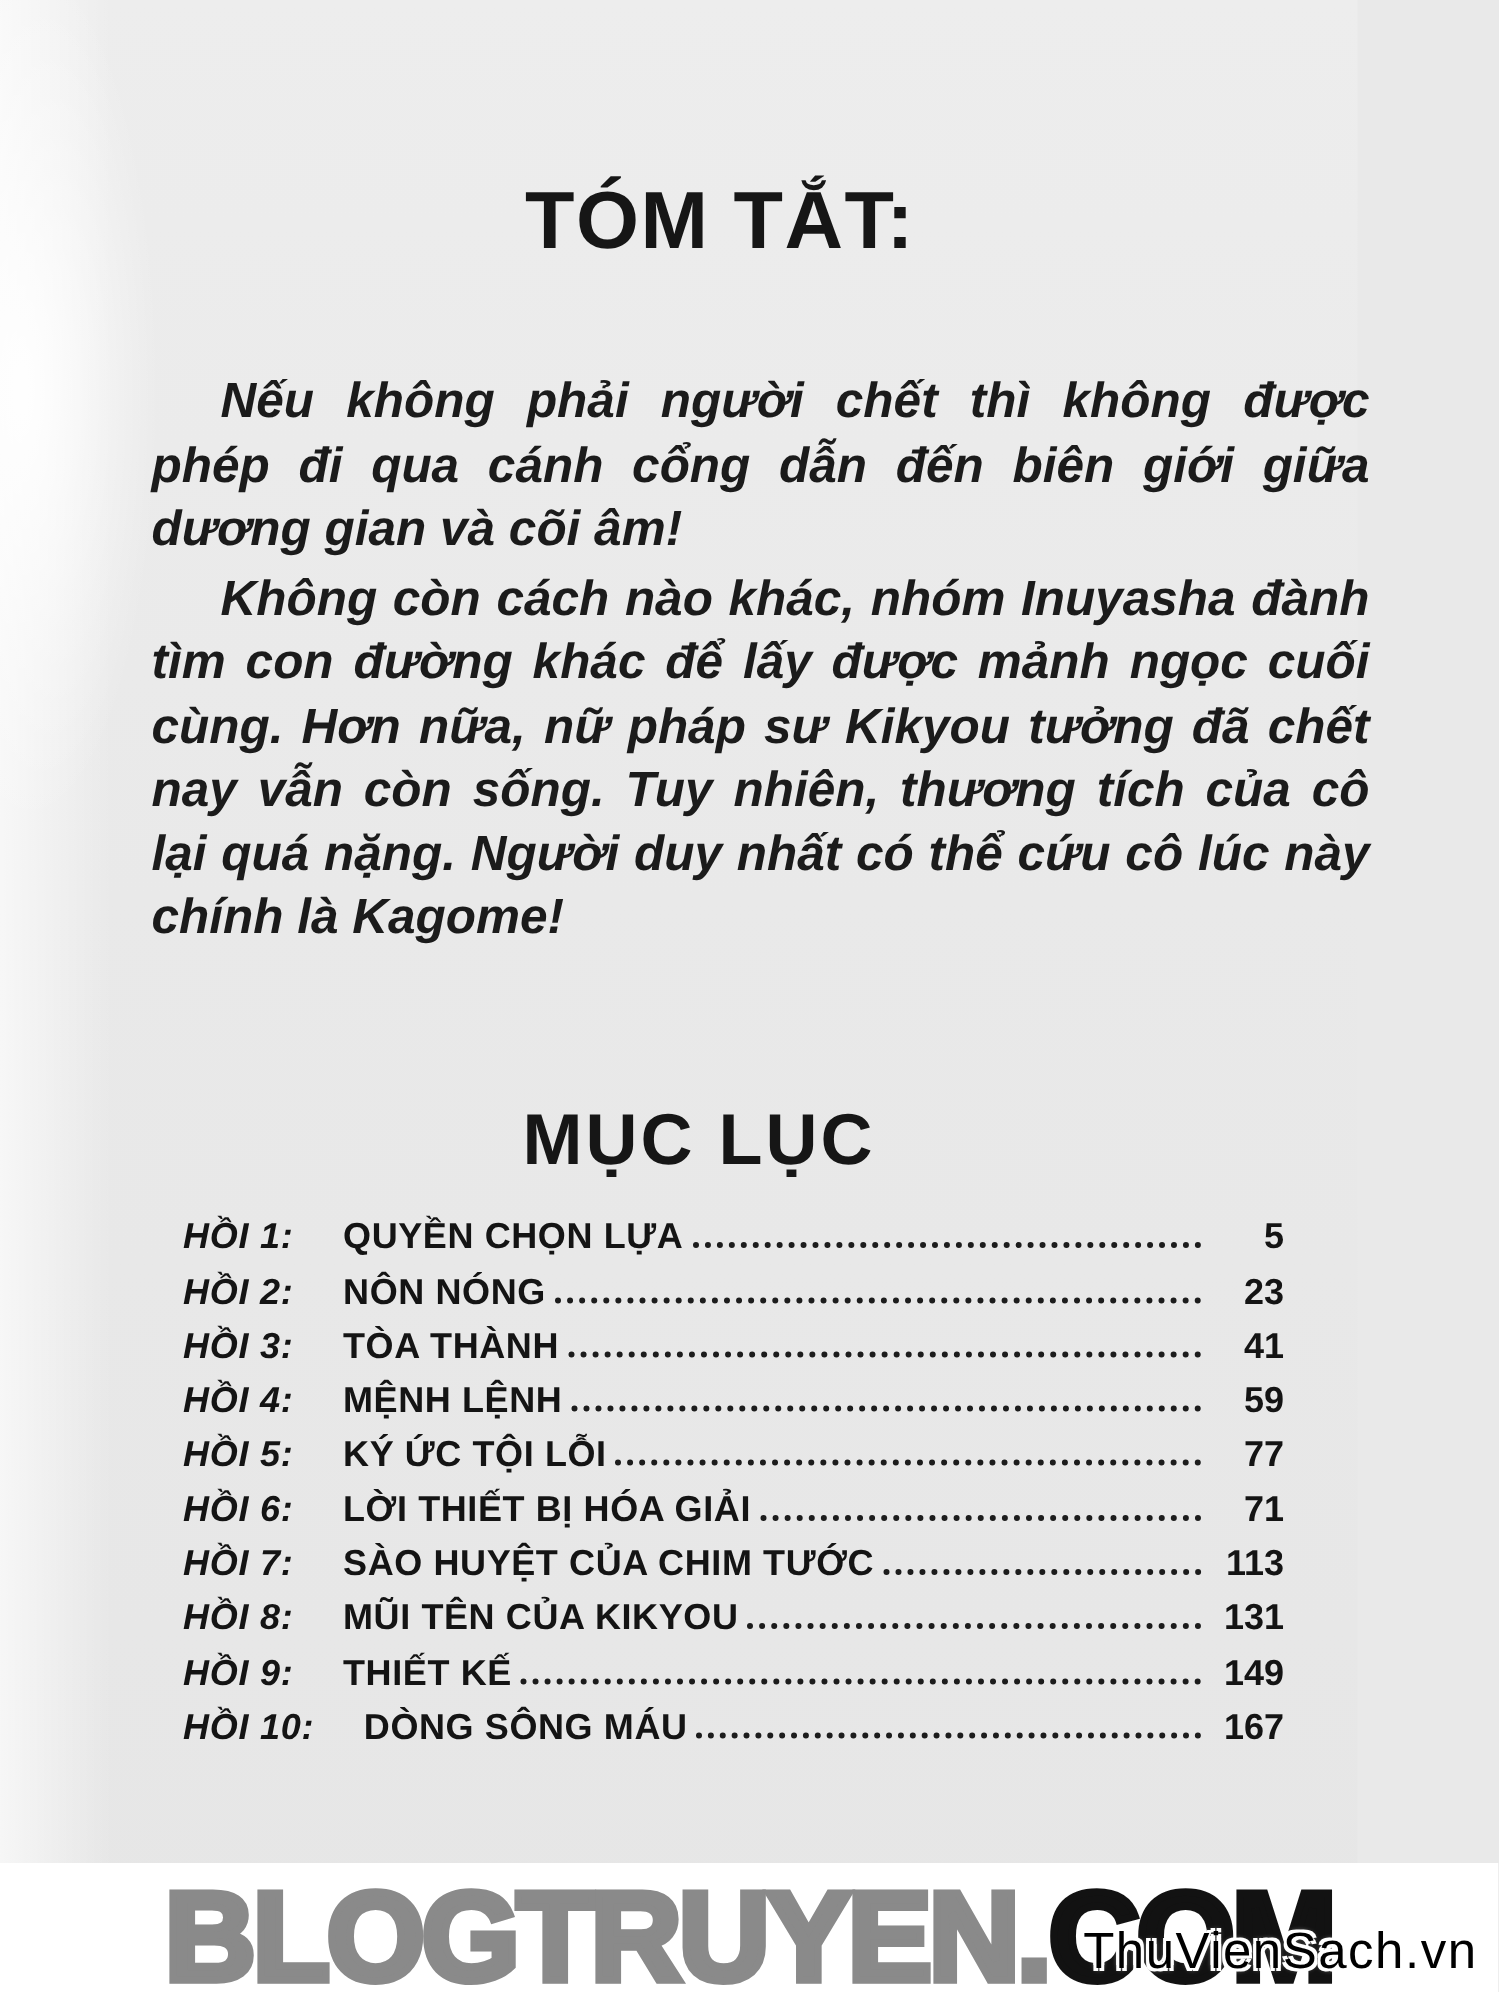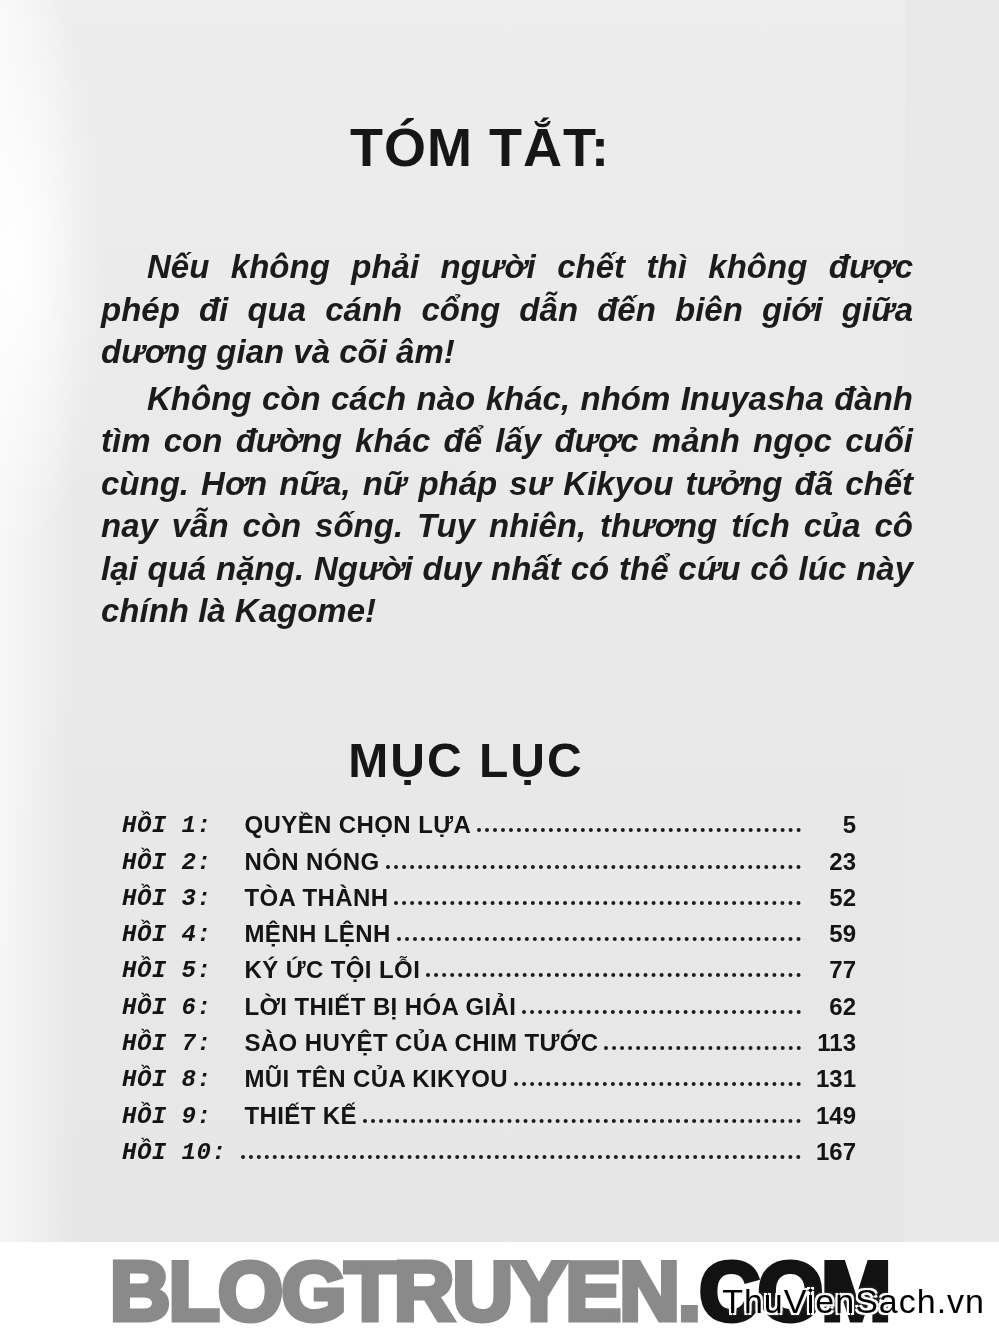--- a/index.html
+++ b/index.html
@@ -43,21 +43,21 @@
     display:flex;flex-direction:column;
   }
   .toc-row{
     display:flex;align-items:flex-end;
     height:36.3px;
     font-size:24px;font-weight:700;color:#141414;
     white-space:nowrap;
   }
   .toc-chap{
     font-style:italic;font-weight:800;
-    margin-right:9px;letter-spacing:0.5px;font-family:Liberation Mono, monospace;
+    margin-right:9px;letter-spacing:0.5px;
   }
   .toc-name{letter-spacing:0.4px;margin-left:24px;}
   .toc-leader{
     flex:1;height:0;
     border-bottom:4.2px dotted #1c1c1c;
     margin:0 5px 7px 6px;
   }
   .toc-page{min-width:50px;text-align:right;font-weight:700;}
   
   .footer{
@@ -104,39 +104,39 @@
     <div class="toc-row">
       <span class="toc-chap">HỒI 2:</span>
       <span class="toc-name">NÔN NÓNG</span>
       <span class="toc-leader"></span>
       <span class="toc-page">23</span>
     </div>
     <div class="toc-row">
       <span class="toc-chap">HỒI 3:</span>
       <span class="toc-name">TÒA THÀNH</span>
       <span class="toc-leader"></span>
-      <span class="toc-page">52</span>
+      <span class="toc-page">41</span>
     </div>
     <div class="toc-row">
       <span class="toc-chap">HỒI 4:</span>
       <span class="toc-name">MỆNH LỆNH</span>
       <span class="toc-leader"></span>
       <span class="toc-page">59</span>
     </div>
     <div class="toc-row">
       <span class="toc-chap">HỒI 5:</span>
       <span class="toc-name">KÝ ỨC TỘI LỖI</span>
       <span class="toc-leader"></span>
       <span class="toc-page">77</span>
     </div>
     <div class="toc-row">
       <span class="toc-chap">HỒI 6:</span>
       <span class="toc-name">LỜI THIẾT BỊ HÓA GIẢI</span>
       <span class="toc-leader"></span>
-      <span class="toc-page">62</span>
+      <span class="toc-page">71</span>
     </div>
     <div class="toc-row">
       <span class="toc-chap">HỒI 7:</span>
       <span class="toc-name">SÀO HUYỆT CỦA CHIM TƯỚC</span>
       <span class="toc-leader"></span>
       <span class="toc-page">113</span>
     </div>
     <div class="toc-row">
       <span class="toc-chap">HỒI 8:</span>
       <span class="toc-name">MŨI TÊN CỦA KIKYOU</span>
@@ -144,20 +144,21 @@
       <span class="toc-page">131</span>
     </div>
     <div class="toc-row">
       <span class="toc-chap">HỒI 9:</span>
       <span class="toc-name">THIẾT KẾ</span>
       <span class="toc-leader"></span>
       <span class="toc-page">149</span>
     </div>
     <div class="toc-row">
       <span class="toc-chap">HỒI 10:</span>
+      <span class="toc-name">DÒNG SÔNG MÁU</span>
       <span class="toc-leader"></span>
       <span class="toc-page">167</span>
     </div>
   </div>
 
   <div class="footer">
     <div class="logo"><span class="logo-gray">BLOGTRUYEN.</span><span class="logo-black">COM</span></div>
     <div class="watermark">ThuVienSach.vn</div>
   </div>
 

